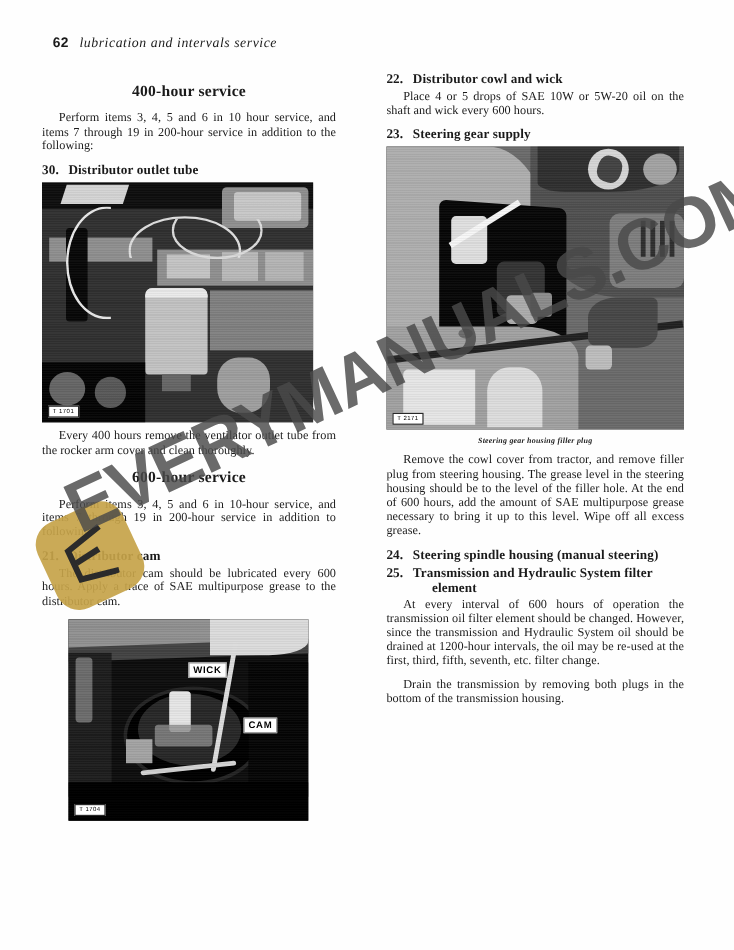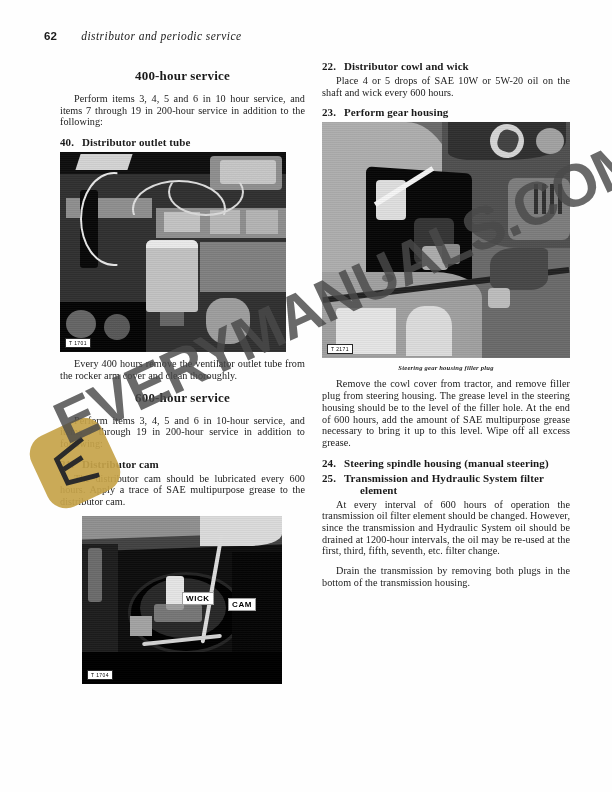--- a/index.html
+++ b/index.html
@@ -17,42 +17,42 @@
     color: #1a1a1a;
   }
 
   
   .running-head {
     position: absolute;
     left: 44px;
     top: 30px;
     display: flex;
     align-items: flex-start;
-    gap: 24px;
+    gap: 9px;
   }
   .folio {
     font-family: "Liberation Sans", sans-serif;
     font-weight: bold;
     font-size: 11.5px;
     letter-spacing: .2px;
   }
   .head-title {
     font-family: "Liberation Serif", serif;
     font-style: italic;
     font-size: 11.5px;
     letter-spacing: .45px;
   }
 
   
   .col {
     position: absolute;
     top: 60px;
     width: 245px;
   }
-  .col-left  { left: 60px; }
+  .col-left  { left: 35px; }
   .col-right { left: 322px; width: 248px; }
 
   .section-title {
     text-align: center;
     font-family: "Liberation Serif", serif;
     font-weight: bold;
     font-size: 13px;
     letter-spacing: .2px;
     margin: 8px 0 9px 0;
   }
@@ -194,31 +194,31 @@
     transform: rotate(-25deg);
   }
 </style>
 </head>
 <body>
 
 <div class="page">
 
   <div class="running-head">
     <span class="folio">62</span>
-    <span class="head-title">distributor and periodic service</span>
+    <span class="head-title">lubrication and intervals service</span>
   </div>
 
   <div class="col col-left">
 
     <div class="section-title">400-hour service</div>
 
     <p class="para">Perform items 3, 4, 5 and 6 in 10 hour service, and items 7 through 19 in 200-hour service in addition to the following:</p>
 
     <div class="item-head">
-      <span class="item-num">40.</span>
+      <span class="item-num">30.</span>
       <span class="item-text">Distributor outlet tube</span>
     </div>
 
     <div class="photo photo-vent">
       <div class="b dk" style="left:0;top:0;width:226px;height:200px;"></div>
       <div class="b" style="left:0;top:0;width:226px;height:22px;background:#1d1d1d;"></div>
       <div class="b lt" style="left:18px;top:2px;width:52px;height:16px;transform:skewX(-18deg);"></div>
       <div class="b md" style="left:150px;top:4px;width:72px;height:34px;border-radius:4px;"></div>
       <div class="b lt" style="left:160px;top:8px;width:56px;height:24px;border-radius:3px;opacity:.8;"></div>
       <div class="b dk" style="left:0;top:40px;width:100px;height:60px;"></div>
@@ -266,38 +266,38 @@
       <div class="b" style="left:46px;top:56px;width:110px;height:76px;background:#0f0f0f;border-radius:50%;border:3px solid #2f2f2f;"></div>
       <div class="b" style="left:58px;top:62px;width:86px;height:60px;background:#333;border-radius:50%;"></div>
       <div class="b" style="left:84px;top:60px;width:18px;height:34px;background:#d8d8d8;border-radius:3px;"></div>
       <div class="b" style="left:72px;top:88px;width:48px;height:18px;background:#8a8a8a;border-radius:3px;opacity:.8;"></div>
       <div class="b" style="left:48px;top:100px;width:22px;height:20px;background:#9e9e9e;"></div>
       <div class="b" style="left:128px;top:18px;width:4px;height:110px;background:#d0d0d0;border-radius:2px;transform:rotate(10deg);"></div>
       <div class="b" style="left:60px;top:122px;width:80px;height:4px;background:#c8c8c8;border-radius:2px;transform:rotate(-6deg);"></div>
       <div class="b" style="left:150px;top:36px;width:50px;height:112px;background:#151515;"></div>
       <div class="b" style="left:0;top:136px;width:200px;height:32px;background:#0d0d0d;"></div>
       <div class="grain"></div>
-      <div class="callout" style="left:100px;top:36px;margin-top:40px;">WICK</div>
+      <div class="callout" style="left:100px;top:36px;">WICK</div>
       <div class="callout" style="left:146px;top:82px;">CAM</div>
       <div class="fig-badge">T 1704</div>
     </div>
 
   </div>
 
   <div class="col col-right">
 
     <div class="item-head">
       <span class="item-num">22.</span>
       <span class="item-text">Distributor cowl and wick</span>
     </div>
     <p class="para">Place 4 or 5 drops of SAE 10W or 5W-20 oil on the shaft and wick every 600 hours.</p>
 
     <div class="item-head">
       <span class="item-num">23.</span>
-      <span class="item-text">Perform gear housing</span>
+      <span class="item-text">Steering gear supply</span>
     </div>
 
     <div class="photo photo-steer">
       <div class="b" style="left:0;top:0;width:248px;height:236px;background:#6d6d6d;"></div>
       <div class="b" style="left:0;top:0;width:140px;height:236px;background:#a8a8a8;border-radius:0 40% 0 0;"></div>
       <div class="b" style="left:120px;top:0;width:128px;height:126px;background:#565656;border-radius:0 0 0 60%;"></div>
       <div class="b" style="left:126px;top:0;width:118px;height:38px;background:#3a3a3a;border-radius:0 0 50% 20%;"></div>
       <div class="b" style="left:168px;top:2px;width:34px;height:34px;background:#cacaca;border-radius:50%;"></div>
       <div class="b" style="left:176px;top:8px;width:20px;height:22px;background:#4a4a4a;border-radius:40%;transform:rotate(18deg);"></div>
       <div class="b" style="left:214px;top:6px;width:28px;height:26px;background:#9d9d9d;border-radius:50%;"></div>

